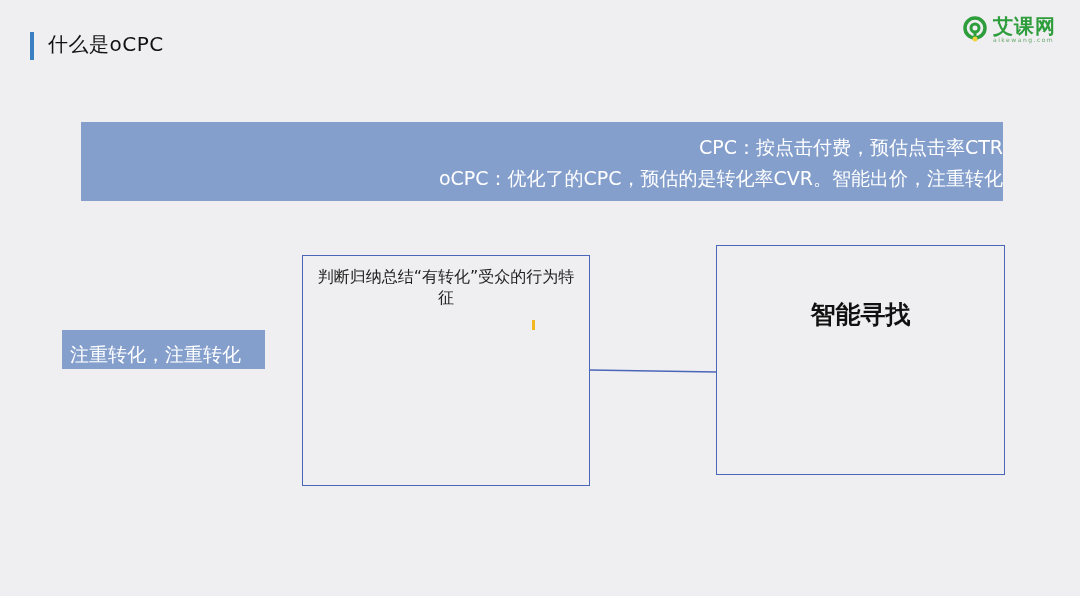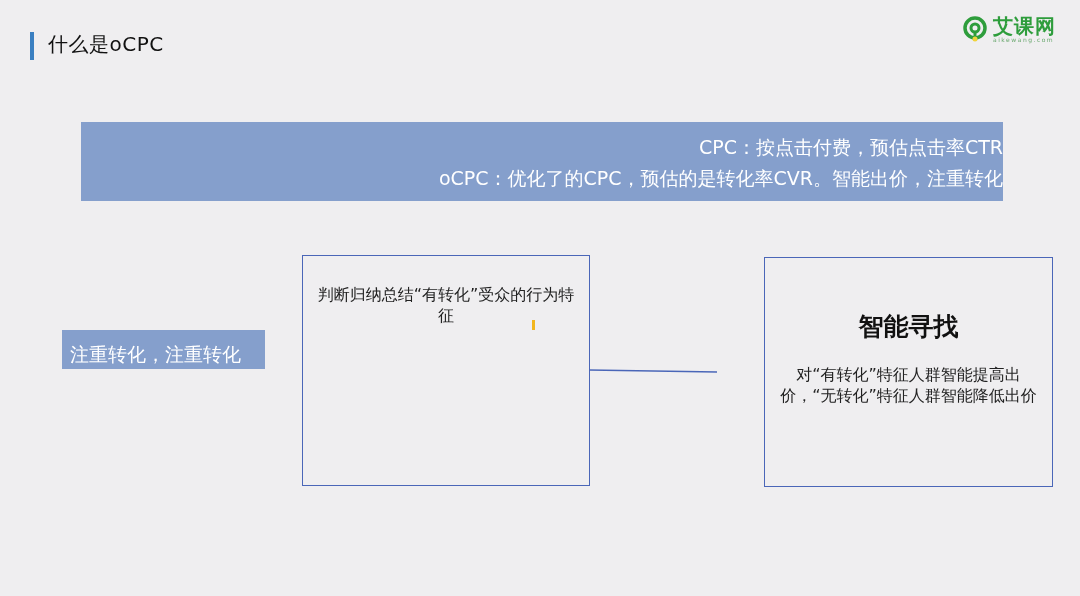--- a/index.html
+++ b/index.html
@@ -44,26 +44,26 @@
       position: absolute; left: 62px; top: 330px; width: 203px; height: 39px;
       background: #859fcc; color: #fff; font-size: 19px;
       line-height: 49px; box-sizing: border-box; padding-left: 8px; white-space: nowrap;
     }
 
     .card {
       position: absolute; border: 1.5px solid #4a66b8; box-sizing: border-box;
       background: #efeef0; text-align: center; color: #222;
     }
     .card-1 { left: 302px; top: 255px; width: 288px; height: 231px; }
-    .card-2 { left: 716px; top: 257px; width: 289px; height: 230px; margin-left: 48px; }
+    .card-2 { left: 716px; top: 245px; width: 289px; height: 230px; }
     .card-title { font-weight: bold; color: #111; font-size: 25px; }
     .card-1 .card-title { margin-top: 63px; }
     .card-2 .card-title { margin-top: 52px; }
     .card-desc { font-size: 16px; line-height: 21px; color: #222; }
-    .card-1 .card-desc { margin-top: 28px; padding: 0 10px; }
+    .card-1 .card-desc { margin-top: 10px; padding: 0 10px; }
     .card-2 .card-desc { margin-top: 21px; padding: 0 12px; }
 
     .cursor-mark {
       position: absolute; left: 532px; top: 320px; width: 3px; height: 10px; background: #f2b61e;
     }
     .connector { position: absolute; left: 589px; top: 366px; width: 130px; height: 10px; }
   </style>
 </head>
 <body>
 
@@ -97,14 +97,13 @@
 </div>
 
 <div class="cursor-mark"></div>
 
 <svg class="connector" width="130" height="10" viewBox="0 0 130 10">
   <line x1="0" y1="4" x2="128" y2="6" stroke="#4a66b8" stroke-width="1.5"></line>
 </svg>
 
 <div class="card card-2">
   <div class="card-title">智能寻找</div>
-  <div class="card-desc">对“有转化”特征人群智能提高出价，“无转化”特征人群智能降低出价</div>
 </div>
 
 </body></html>

